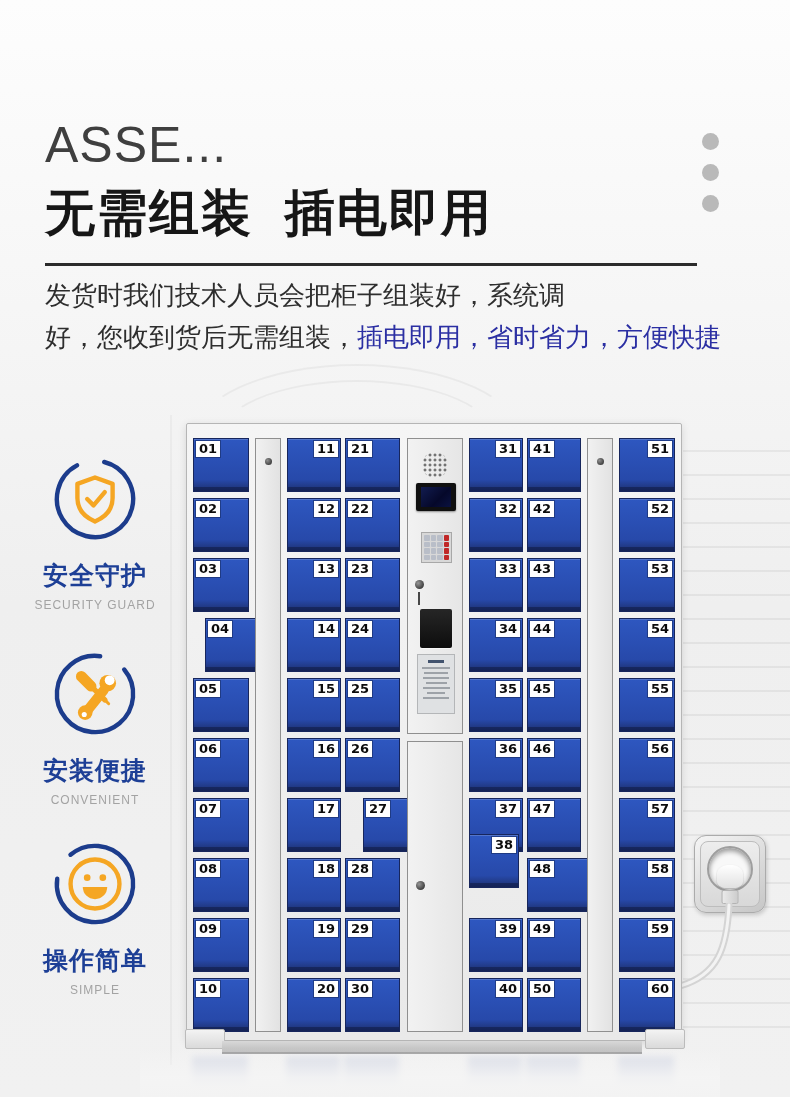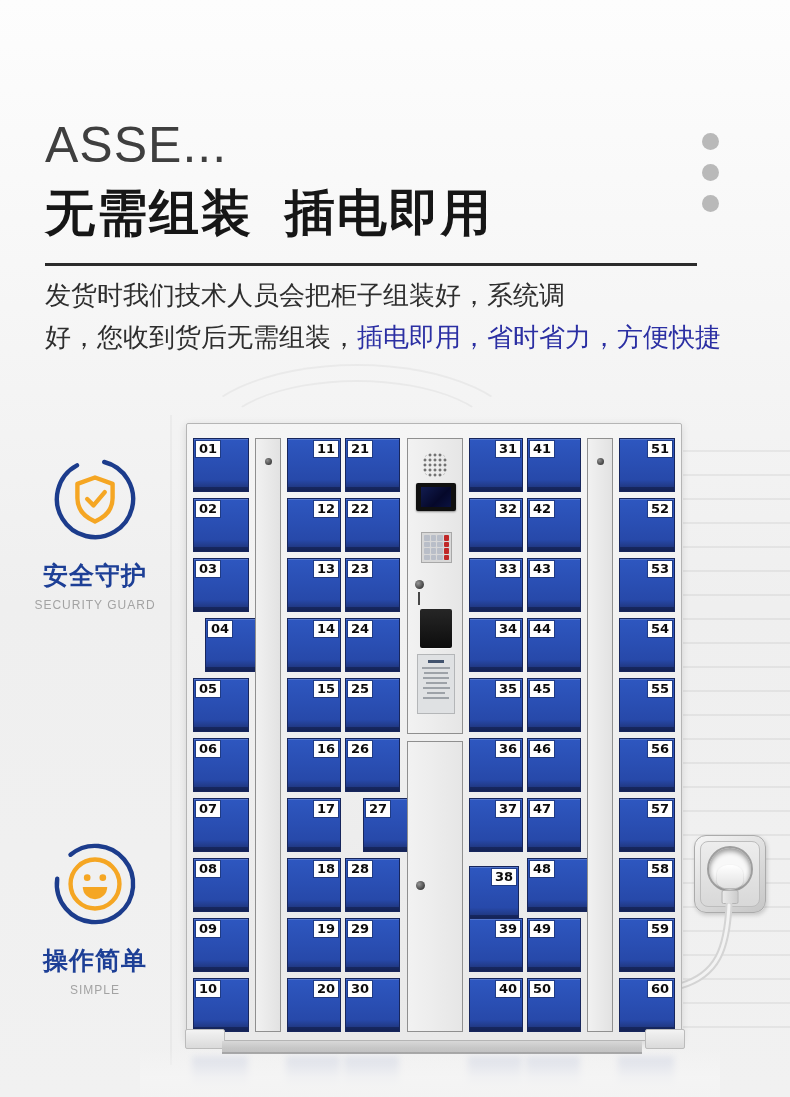--- a/index.html
+++ b/index.html
@@ -115,20 +115,37 @@
   <div class="feature" style="top:455px">
     <svg viewBox="0 0 90 90">
       <circle cx="45" cy="45" r="39" fill="none" stroke="#1c3c8c" stroke-width="4.5" stroke-linecap="round" stroke-dasharray="216 30" transform="rotate(-76 45 45)"></circle>
       <path d="M45 23 L63 29.5 V44 C63 56 55.5 63.5 45 68 C34.5 63.5 27 56 27 44 V29.5 Z" fill="none" stroke="#f5a623" stroke-width="4.5" stroke-linejoin="round"></path>
       <path d="M37 45 l6.5 6.5 L55 38" fill="none" stroke="#f5a623" stroke-width="4.5" stroke-linecap="round" stroke-linejoin="round"></path>
     </svg>
     <div class="ft">安全守护</div>
     <div class="fs">SECURITY GUARD</div>
   </div>
 
+  <div class="feature" style="top:650px">
+    <svg viewBox="0 0 90 90">
+      <circle cx="45" cy="45" r="39" fill="none" stroke="#1c3c8c" stroke-width="4.5" stroke-linecap="round" stroke-dasharray="216 30" transform="rotate(-40 45 45)"></circle>
+      <g stroke="#f5a623" stroke-linecap="round">
+        <path d="M31 27 L41 37" stroke-width="11"></path>
+        <path d="M41 37 L55 51" stroke-width="5.5"></path>
+        <path d="M55 51 L59 55" stroke-width="3"></path>
+      </g>
+      <path d="M38 61 L54 41" stroke="#f5a623" stroke-width="10" stroke-linecap="round"></path>
+      <circle cx="58" cy="34" r="8.5" fill="#f5a623"></circle>
+      <circle cx="60" cy="31" r="5" fill="#fff"></circle>
+      <circle cx="35" cy="64" r="7.5" fill="#f5a623"></circle>
+      <circle cx="34" cy="66" r="2.6" fill="#fff"></circle>
+    </svg>
+    <div class="ft">安装便捷</div>
+    <div class="fs">CONVENIENT</div>
+  </div>
 
   <div class="feature" style="top:840px">
     <svg viewBox="0 0 90 90">
       <circle cx="45" cy="45" r="39" fill="none" stroke="#1c3c8c" stroke-width="4.5" stroke-linecap="round" stroke-dasharray="216 30" transform="rotate(-130 45 45)"></circle>
       <circle cx="45" cy="45" r="25" fill="none" stroke="#f5a623" stroke-width="4.5"></circle>
       <circle cx="37" cy="38.5" r="3.4" fill="#f5a623"></circle>
       <circle cx="53" cy="38.5" r="3.4" fill="#f5a623"></circle>
       <path d="M32.5 48 h25 a12.5 12.5 0 0 1 -25 0 Z" fill="#f5a623"></path>
     </svg>
     <div class="ft">操作简单</div>
@@ -259,21 +276,21 @@
         </div>
         <div class="door num-right" style="left: 282px; top: 254px; width: 54px;">
           <span class="plate">35</span>
         </div>
         <div class="door num-right" style="left: 282px; top: 314px; width: 54px;">
           <span class="plate">36</span>
         </div>
         <div class="door num-right" style="left: 282px; top: 374px; width: 54px;">
           <span class="plate">37</span>
         </div>
-        <div class="door num-right" style="left: 282px; top: 442px; width: 50px;">
+        <div class="door num-right" style="left: 282px; top: 410px; width: 50px;">
           <span class="plate">38</span>
         </div>
         <div class="door num-right" style="left: 282px; top: 494px; width: 54px;">
           <span class="plate">39</span>
         </div>
         <div class="door num-right" style="left: 282px; top: 554px; width: 54px;">
           <span class="plate">40</span>
         </div>
         <div class="door" style="left: 340px; top: 14px; width: 54px;">
           <span class="plate">41</span>

